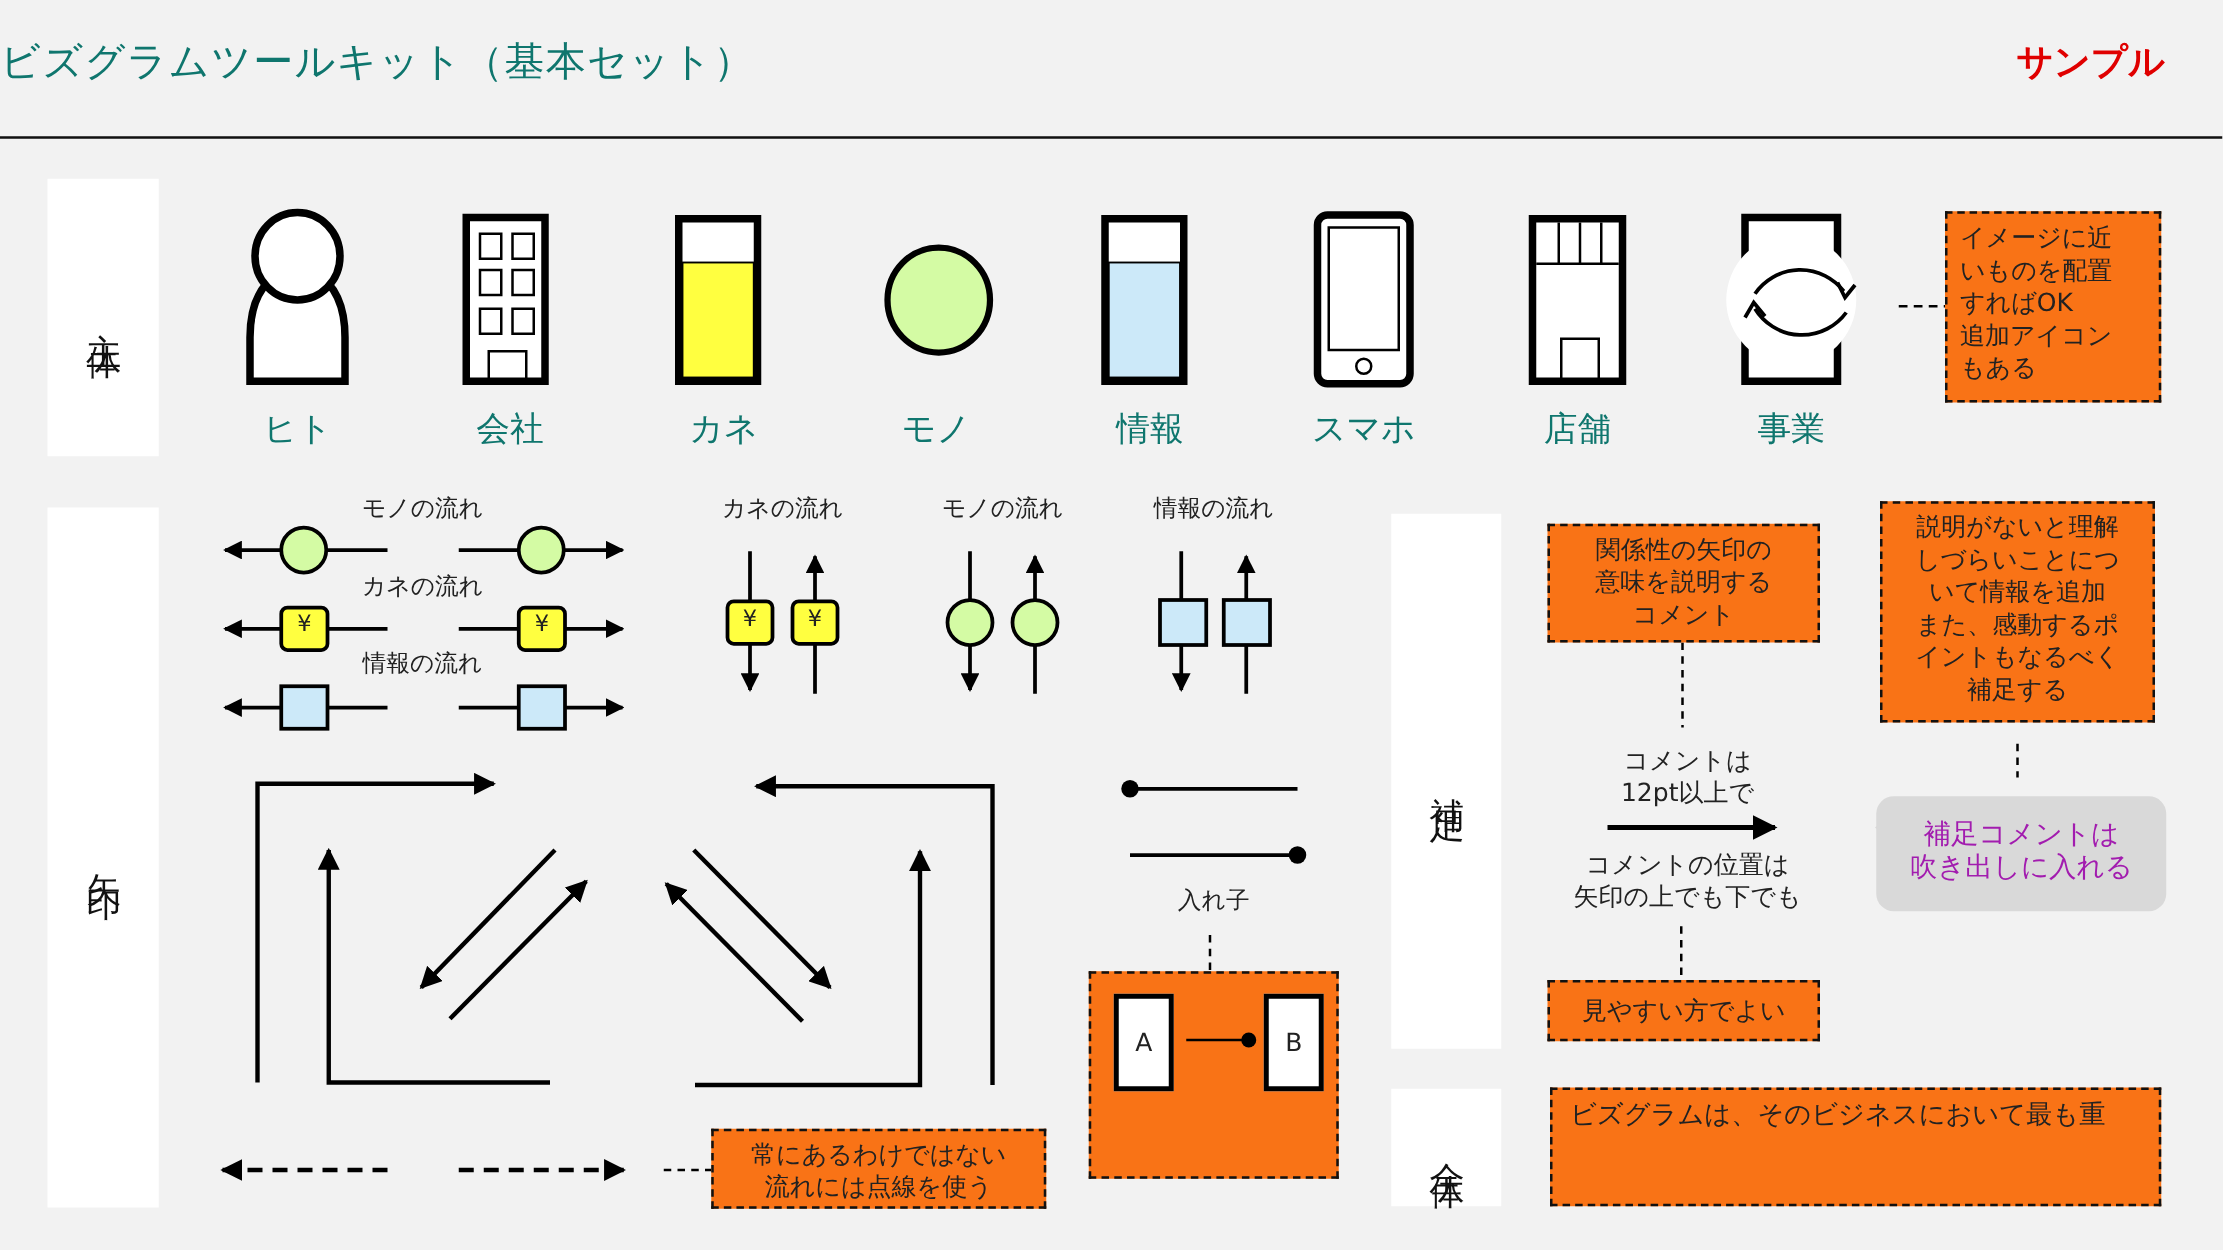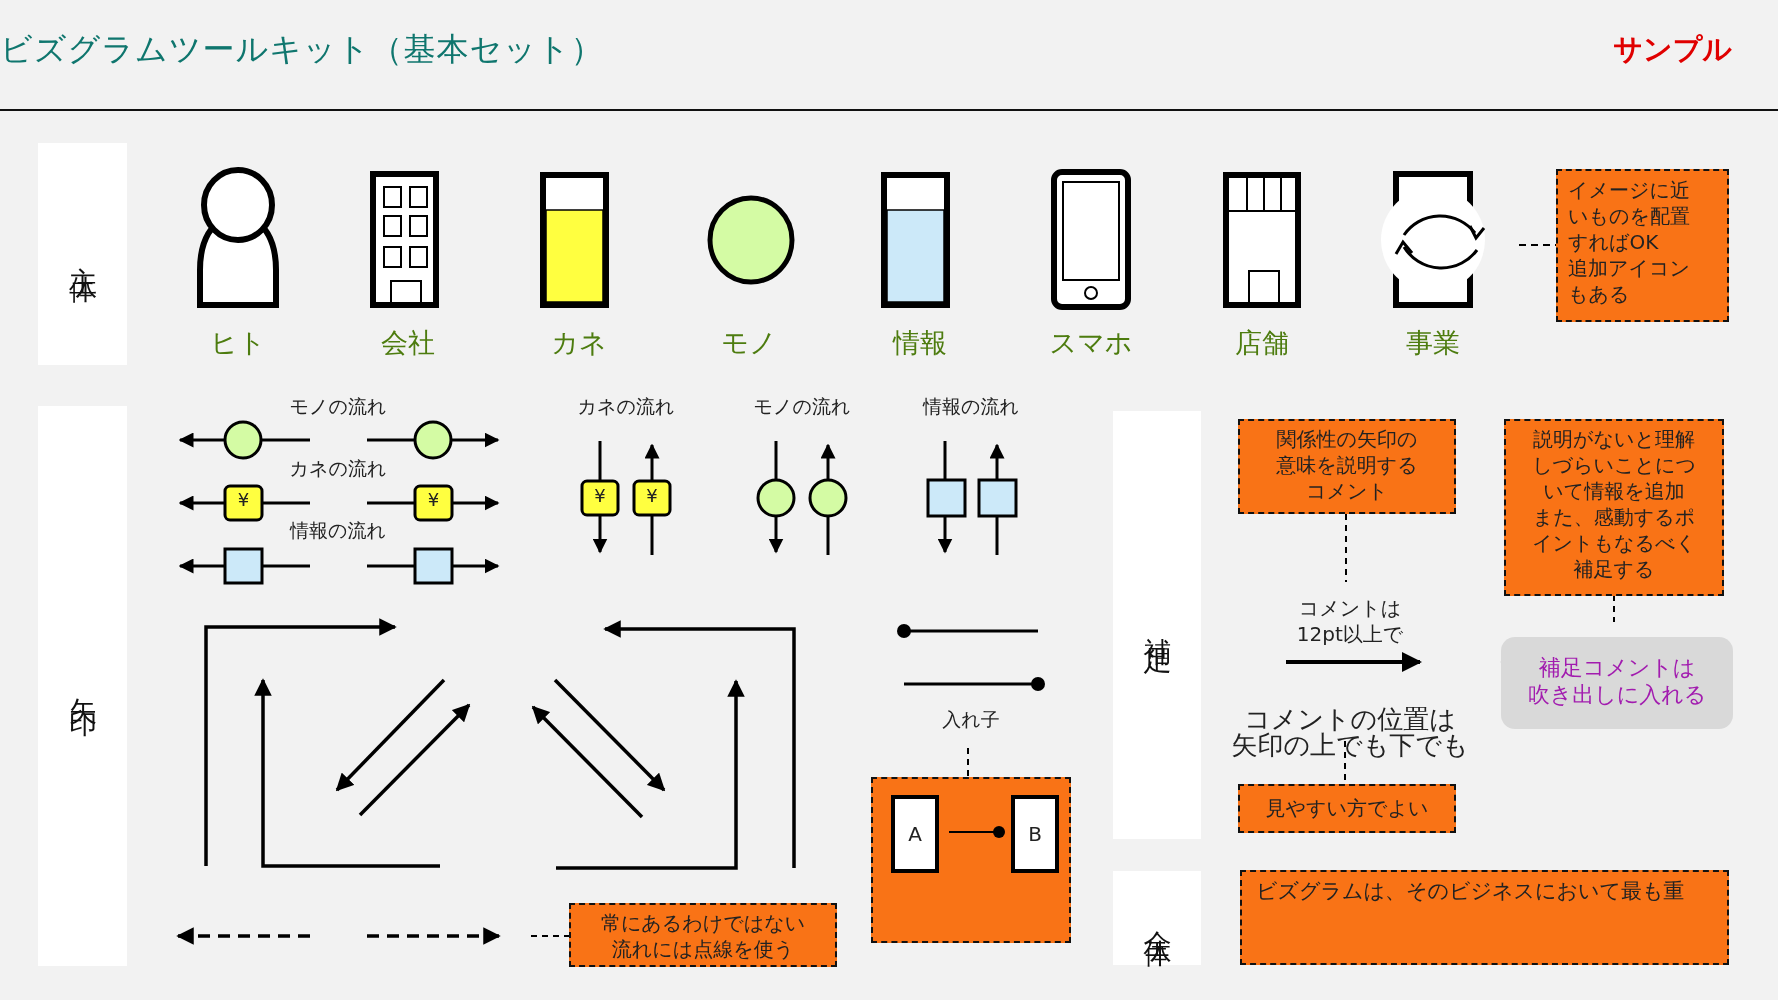--- a/index.html
+++ b/index.html
@@ -4,21 +4,21 @@
 <style>
   html,body{margin:0;padding:0;}
   body{width:1778px;height:1000px;background:#f2f2f2;position:relative;overflow:hidden;
        font-family:"DejaVu Sans","Liberation Sans",sans-serif;color:#222;}
   .abs{position:absolute;}
   .title{left:0;top:28px;width:1778px;text-align:left;font-size:32px;color:#0f766e;letter-spacing:1px;}
   .sample{right:46px;top:30px;font-size:29px;color:#e00000;font-weight:bold;}
   .hr{left:0;top:109px;width:1778px;height:2px;background:#111;}
   .side{background:#fff;display:flex;align-items:center;justify-content:center;}
   .side span{writing-mode:vertical-rl;text-orientation:upright;font-size:28px;letter-spacing:10px;color:#111;}
-  .lbl{font-size:27px;color:#4d7c0f;text-align:center;width:160px;}
+  .lbl{font-size:27px;color:#0f766e;text-align:center;width:160px;}
   .small{font-size:19px;color:#222;text-align:center;}
   .dash{border:2px dashed #111;background:#f97316;box-sizing:border-box;font-size:20px;line-height:26px;color:#222;}
   .bubble{background:#d9d9d9;border-radius:14px;font-size:22px;line-height:27px;text-align:center;color:#a21caf;}
   svg{position:absolute;left:0;top:0;overflow:visible;}
 </style>
 </head>
 <body>
 
 <div class="abs title">ビズグラムツールキット（基本セット）</div>
 <div class="abs sample">サンプル</div>
@@ -211,26 +211,26 @@
 
 <div class="abs dash" style="left:1238px;top:419px;width:218px;height:95px;text-align:center;padding-top:5px;">
   <div>関係性の矢印の</div>
   <div>意味を説明する</div>
   <div>コメント</div>
 </div>
 <div class="abs small" style="left:1250px;top:595px;width:200px;font-size:20px;line-height:26px;">
   <div>コメントは</div>
   <div>12pt以上で</div>
 </div>
-<div class="abs small" style="left:1230px;top:706px;width:240px;font-size:26px;line-height:26px;">
+<div class="abs small" style="left:1230px;top:678px;width:240px;font-size:20px;line-height:26px;">
   <div>コメントの位置は</div>
   <div>矢印の上でも下でも</div>
 </div>
 <div class="abs dash" style="left:1238px;top:784px;width:218px;height:49px;text-align:center;padding-top:9px;">見やすい方でよい</div>
-<div class="abs dash" style="left:1504px;top:419px;width:220px;height:177px;text-align:center;padding-top:5px;">
+<div class="abs dash" style="left:1504px;top:401px;width:220px;height:177px;text-align:center;padding-top:5px;">
   <div>説明がないと理解</div>
   <div>しづらいことにつ</div>
   <div>いて情報を追加</div>
   <div>また、感動するポ</div>
   <div>イントもなるべく</div>
   <div>補足する</div>
 </div>
 <div class="abs bubble" style="left:1501px;top:637px;width:232px;height:92px;padding-top:17px;box-sizing:border-box;">
   <div>補足コメントは</div>
   <div>吹き出しに入れる</div>

